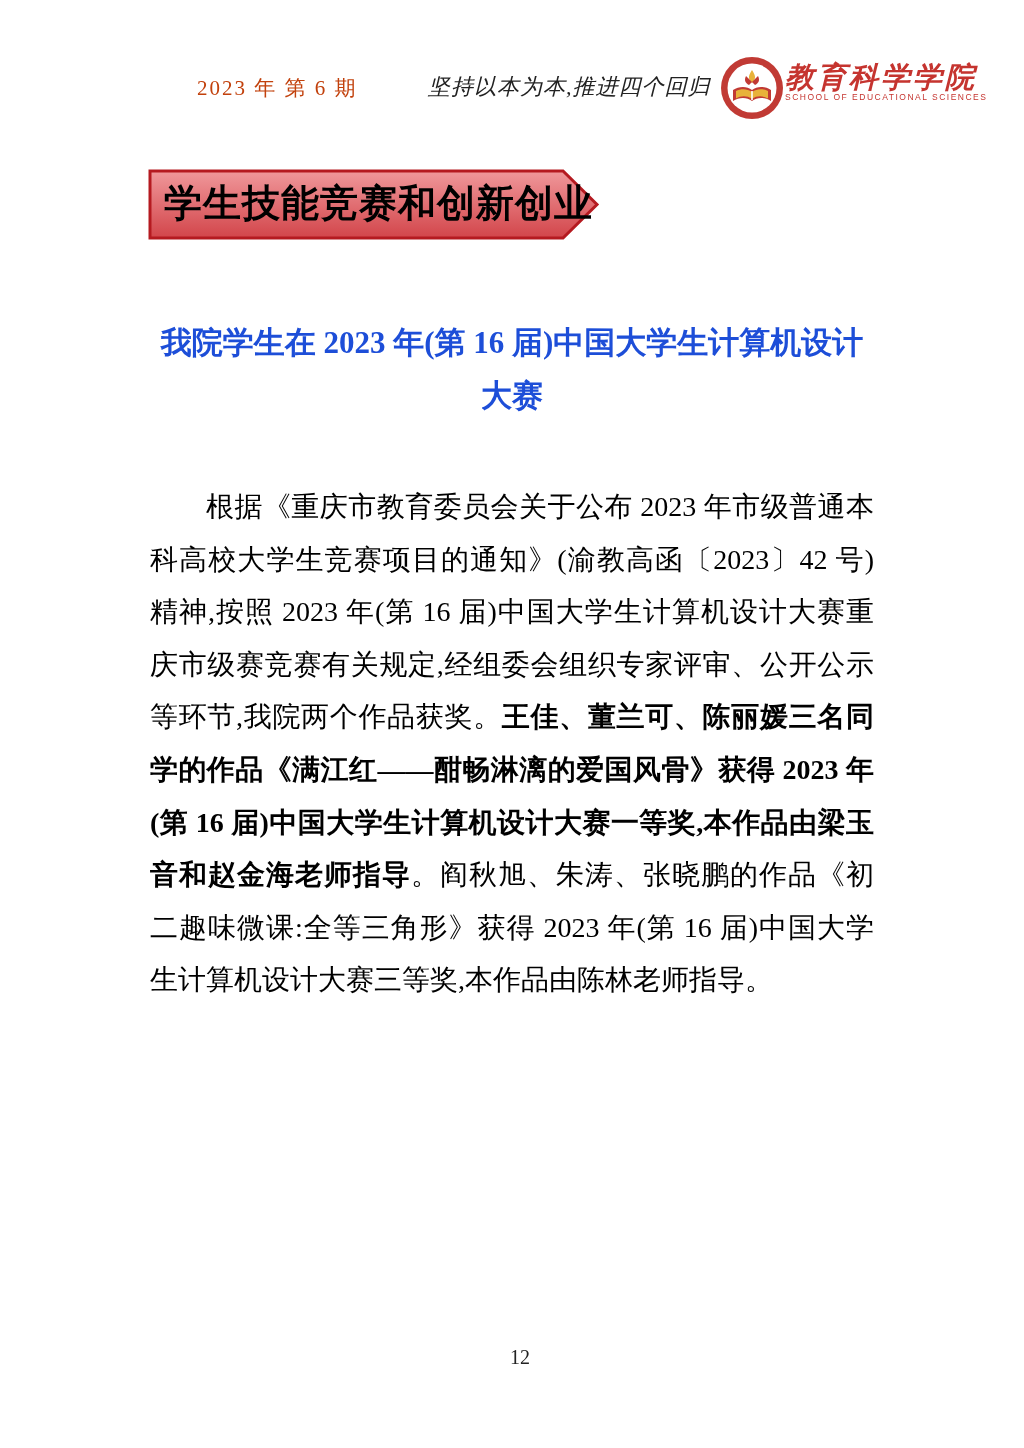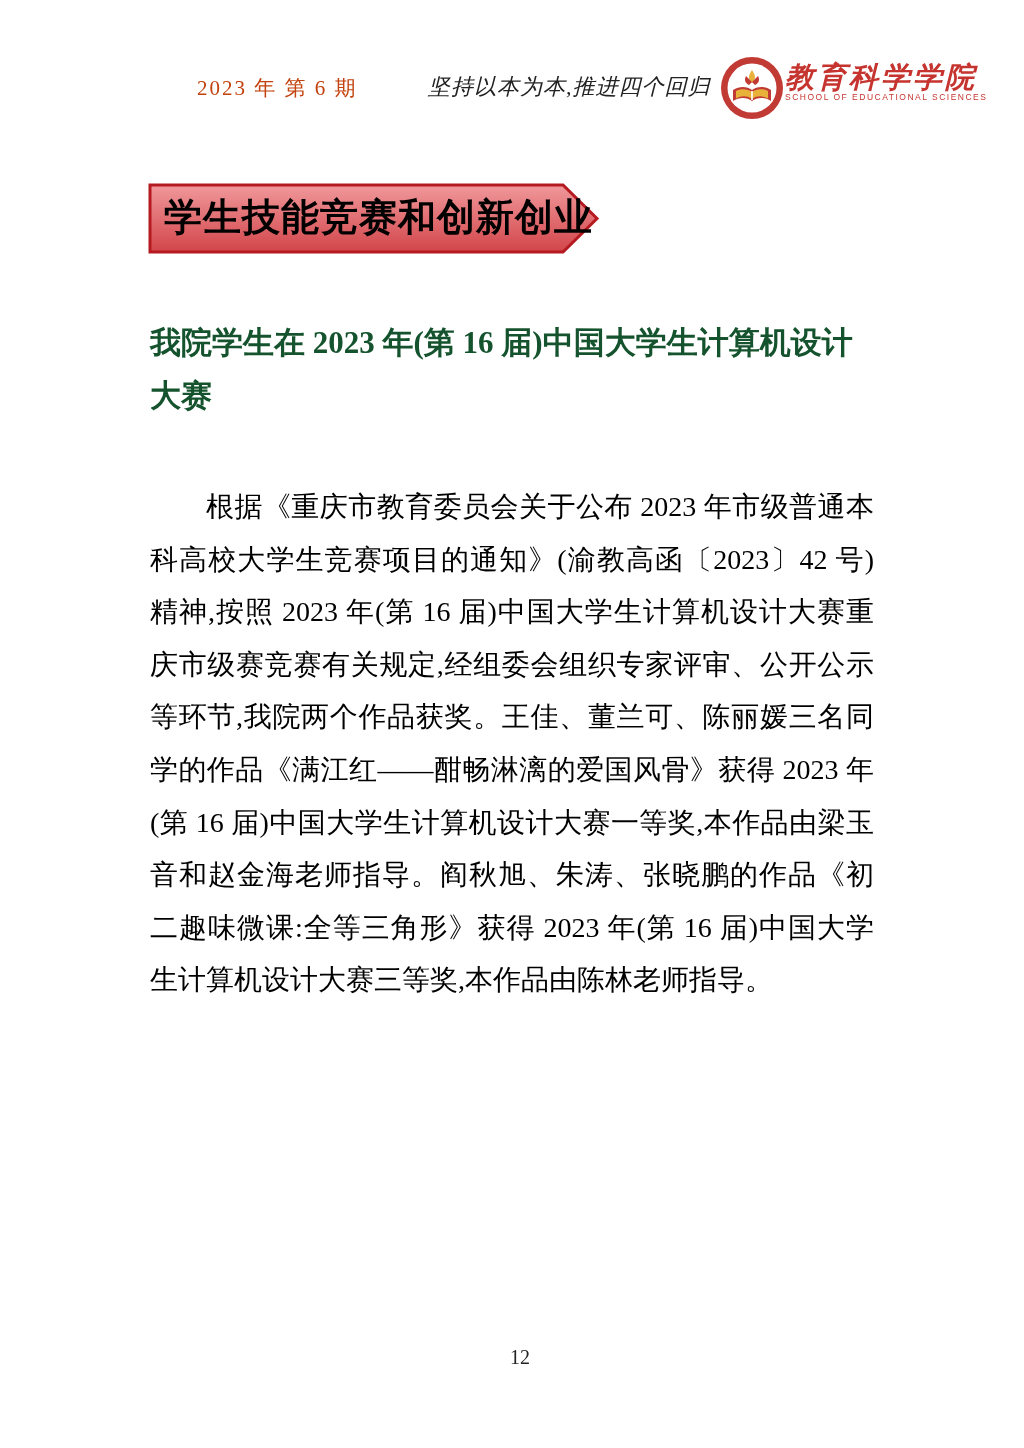--- a/index.html
+++ b/index.html
@@ -32,41 +32,41 @@
     color: #c5342f; letter-spacing: 3px; line-height: 1;
     white-space: nowrap;
   }
   .school-name-en {
     font-size: 8.5px; color: #c5342f; letter-spacing: 1.5px;
     white-space: nowrap;
     font-family: "Liberation Sans", sans-serif;
   }
 
   
-  .banner { position: absolute; left: 148px; top: 183px; width: 452px; height: 71px; }
+  .banner { position: absolute; left: 148px; top: 169px; width: 452px; height: 71px; }
   .banner svg { display: block; }
   .banner-label {
     position: absolute; left: 16px; top: 50%;
     transform: translateY(-52%);
     font-size: 38px; font-weight: bold; color: #000;
     letter-spacing: 1px; white-space: nowrap;
   }
 
   
   .article-title {
     position: absolute; left: 150px; top: 316px; width: 724px;
-    font-size: 31px; font-weight: bold;
-    line-height: 53px; color: #14532d;
+    text-align: center; font-size: 31px; font-weight: bold;
+    line-height: 53px; color: #1d4ed8;
   }
   .article-body {
     position: absolute; left: 150px; top: 453px; width: 724px;
     font-size: 28px; line-height: 52.6px;
     text-align: justify; text-indent: 2em; color: #000;
   }
-  .bold-seg { font-weight: normal; }
+  .bold-seg { font-weight: bold; }
 
   
   .page-number {
     position: absolute; left: 0; top: 1346px; width: 1040px;
     text-align: center; font-size: 20px; color: #222;
   }
 </style>
 </head>
 <body>
 

